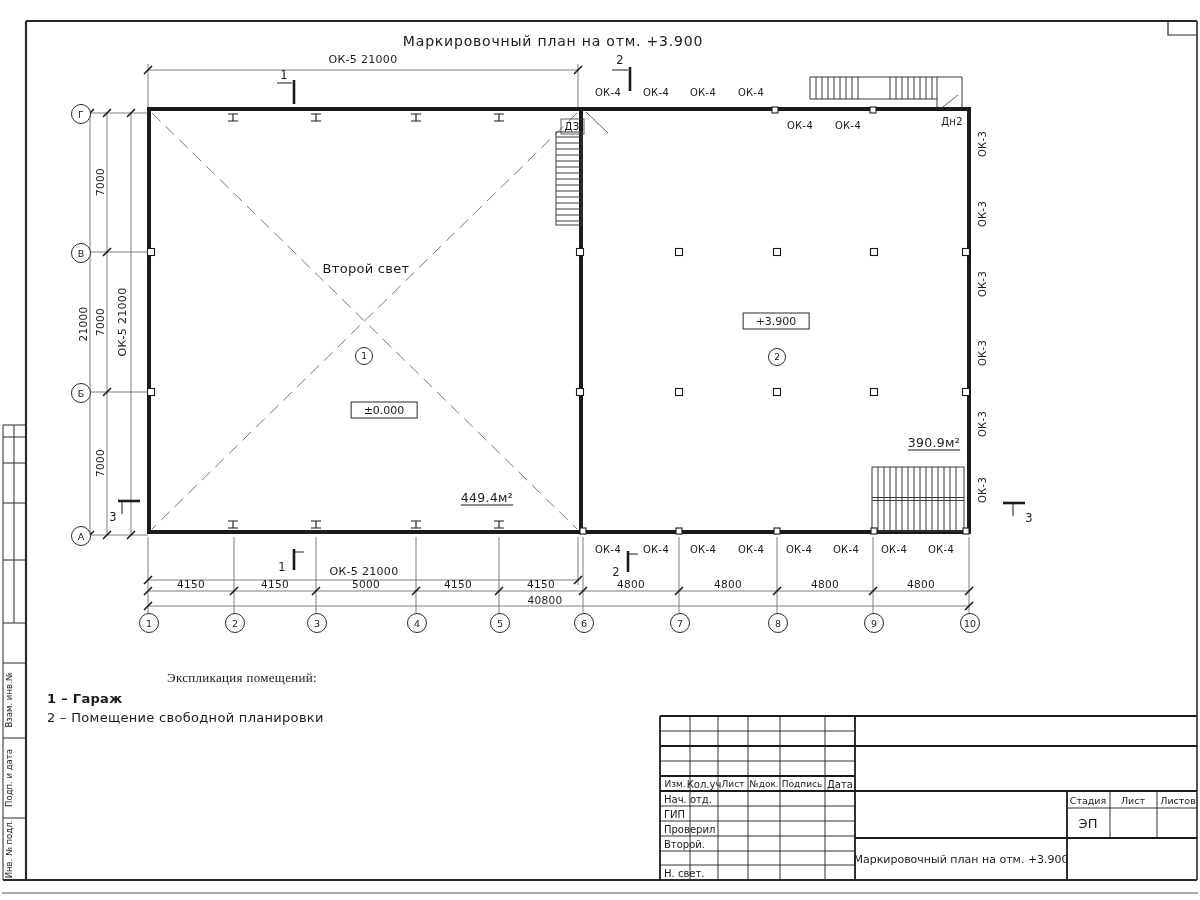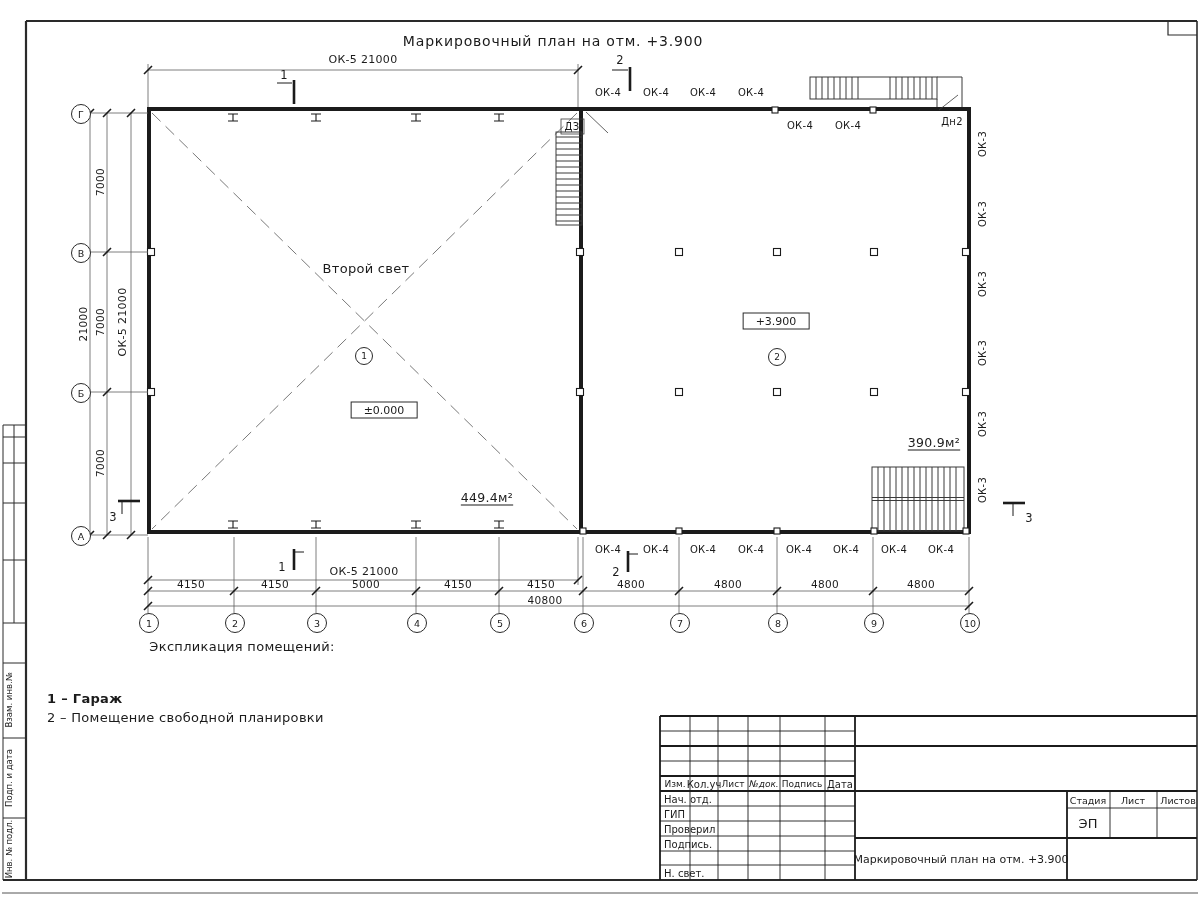--- a/index.html
+++ b/index.html
@@ -254,34 +254,34 @@
   <div class="axcircle" style="left:71px;top:243px;">
       <span>В</span>
     </div>
   <div class="axcircle" style="left:71px;top:383px;">
       <span>Б</span>
     </div>
   <div class="axcircle" style="left:71px;top:526px;">
       <span>А</span>
     </div>
 
-  <div class="lbl med" style="left:242px;top:646px;">Экспликация помещений:</div>
+  <div class="lbl med" style="left:242px;top:678px;font-family:Liberation Serif, serif;">Экспликация помещений:</div>
   <div class="lbl med left" style="left:47px;top:698px;font-weight:bold;">1 – Гараж</div>
   <div class="lbl med left" style="left:47px;top:717px;">2 – Помещение свободной планировки</div>
 
   <div class="tb c" style="left:675px;top:784px;font-size:9px;">Изм.</div>
   <div class="tb c" style="left:704px;top:784px;font-size:10px;">Кол.уч</div>
   <div class="tb c" style="left:733px;top:784px;font-size:9px;">Лист</div>
-  <div class="tb c" style="left:764px;top:784px;font-size:9px;font-style:italic;">№док.</div>
+  <div class="tb c" style="left:764px;top:784px;font-size:9px;">№док.</div>
   <div class="tb c" style="left:802px;top:784px;font-size:9px;">Подпись</div>
   <div class="tb c" style="left:840px;top:784px;font-size:10px;">Дата</div>
   <div class="tb l" style="left:664px;top:799px;">Нач. отд.</div>
   <div class="tb l" style="left:664px;top:814px;">ГИП</div>
   <div class="tb l" style="left:664px;top:829px;">Проверил</div>
-  <div class="tb l" style="left:664px;top:844px;">Подпись.</div>
+  <div class="tb l" style="left:664px;top:844px;">Второй.</div>
   <div class="tb l" style="left:664px;top:873px;">Н. свет.</div>
   <div class="tb c" style="left:961px;top:859px;font-size:11px;">Маркировочный план на отм. +3.900</div>
   <div class="tb c" style="left:1088px;top:800px;font-size:9.5px;">Стадия</div>
   <div class="tb c" style="left:1133px;top:800px;font-size:9.5px;">Лист</div>
   <div class="tb c" style="left:1178px;top:800px;font-size:9.5px;">Листов</div>
   <div class="tb c" style="left:1088px;top:823px;font-size:13px;">ЭП</div>
 
   <div class="stamp" style="left:9px;top:700px;">Взам. инв.№</div>
   <div class="stamp" style="left:9px;top:778px;">Подп. и дата</div>
   <div class="stamp" style="left:9px;top:849px;">Инв. № подл.</div>

